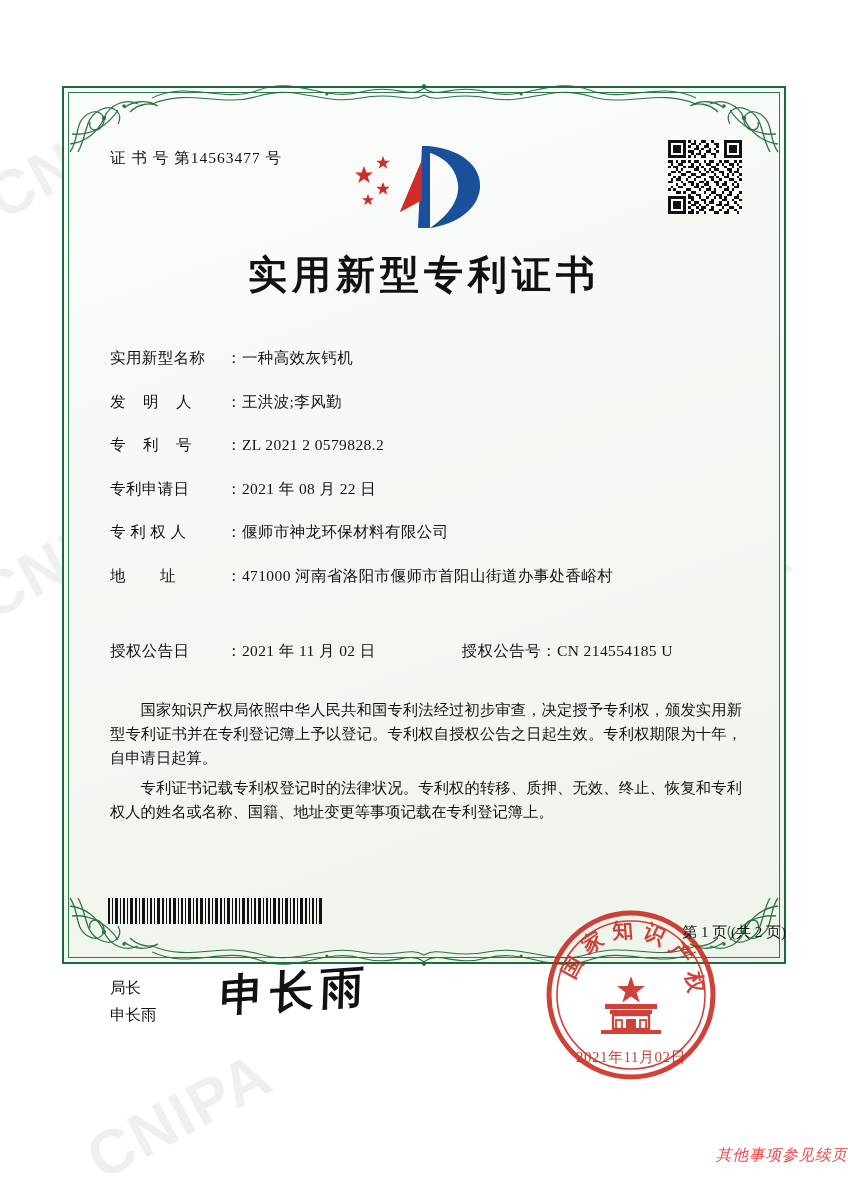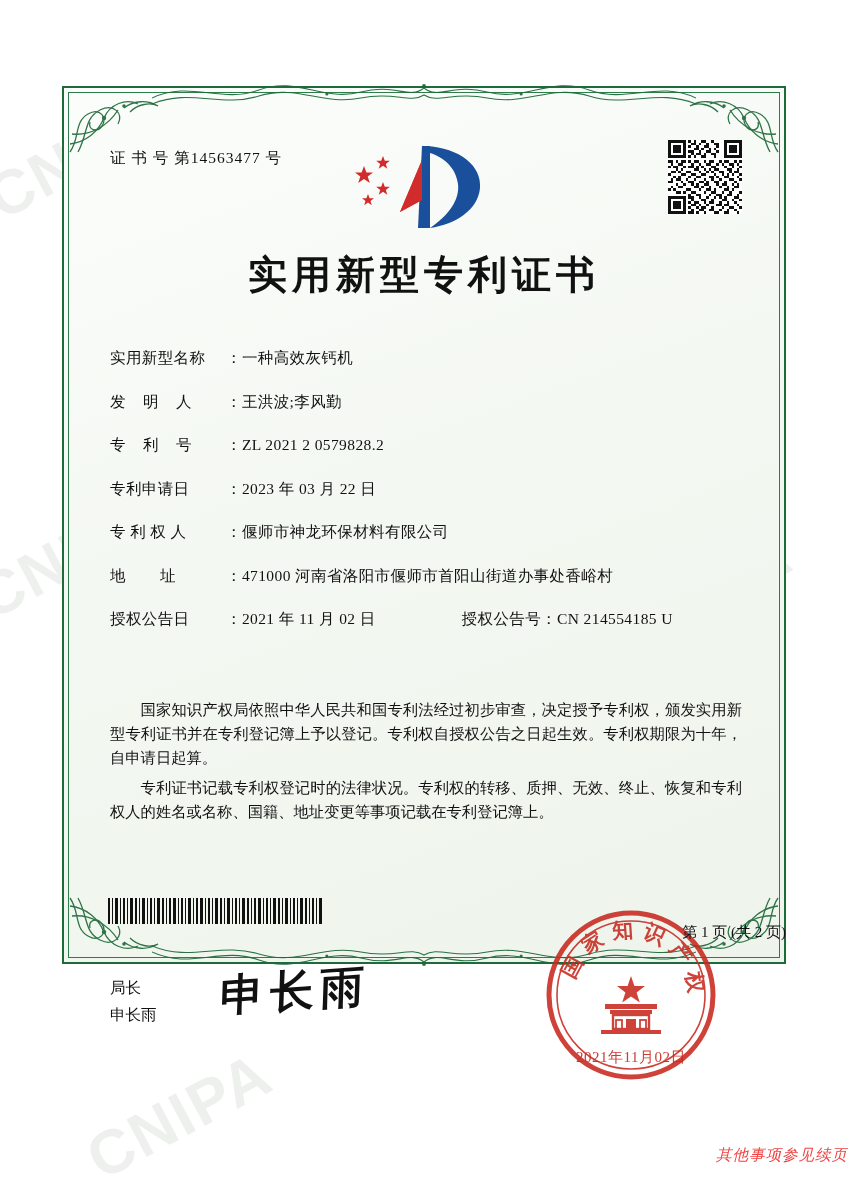--- a/index.html
+++ b/index.html
@@ -141,21 +141,21 @@
     letter-spacing: .4px;
   }
   .field-label {
     width: 116px;
     flex: 0 0 116px;
     white-space: pre;
   }
   .field-sep { flex: 0 0 auto; }
   .field-value { flex: 1 1 auto; }
 
-  .field-row.dual .field-value { flex: 0 0 auto; }
+  .field-row.dual .field-value { flex: 0 0 auto; margin-top: 32px; }
   .field-label2 {
     margin-left: 86px;
     flex: 0 0 auto;
   }
 
   
   .paras {
     position: absolute;
     left: 48px;
     right: 44px;
@@ -573,21 +573,21 @@
       <span class="field-value">王洪波;李风勤</span>
     </div>
     <div class="field-row">
       <span class="field-label">专    利    号</span>
       <span class="field-sep">：</span>
       <span class="field-value">ZL 2021 2 0579828.2</span>
     </div>
     <div class="field-row">
       <span class="field-label">专利申请日</span>
       <span class="field-sep">：</span>
-      <span class="field-value">2023 年 03 月 22 日</span>
+      <span class="field-value">2021 年 08 月 22 日</span>
     </div>
     <div class="field-row">
       <span class="field-label">专 利 权 人</span>
       <span class="field-sep">：</span>
       <span class="field-value">偃师市神龙环保材料有限公司</span>
     </div>
     <div class="field-row">
       <span class="field-label">地        址</span>
       <span class="field-sep">：</span>
       <span class="field-value">471000 河南省洛阳市偃师市首阳山街道办事处香峪村</span>

